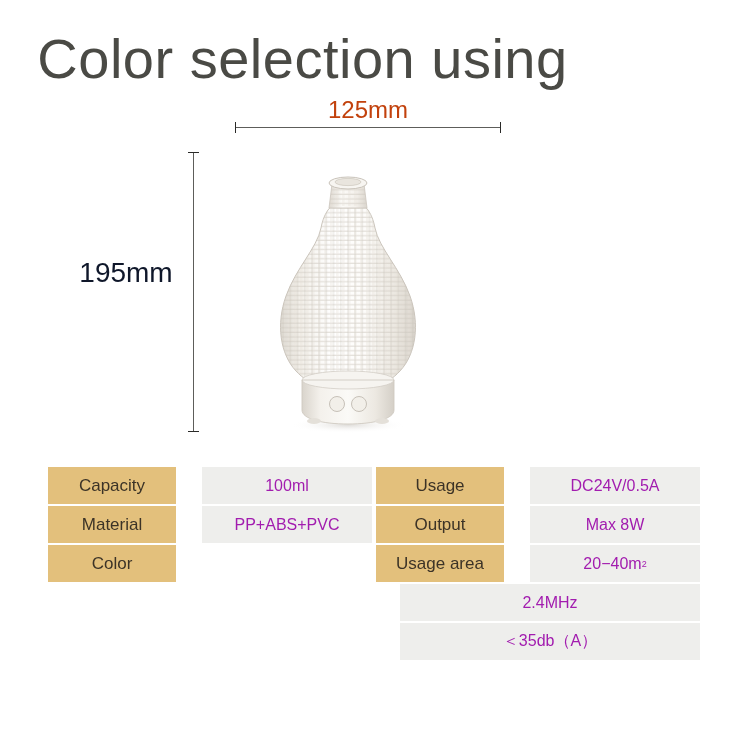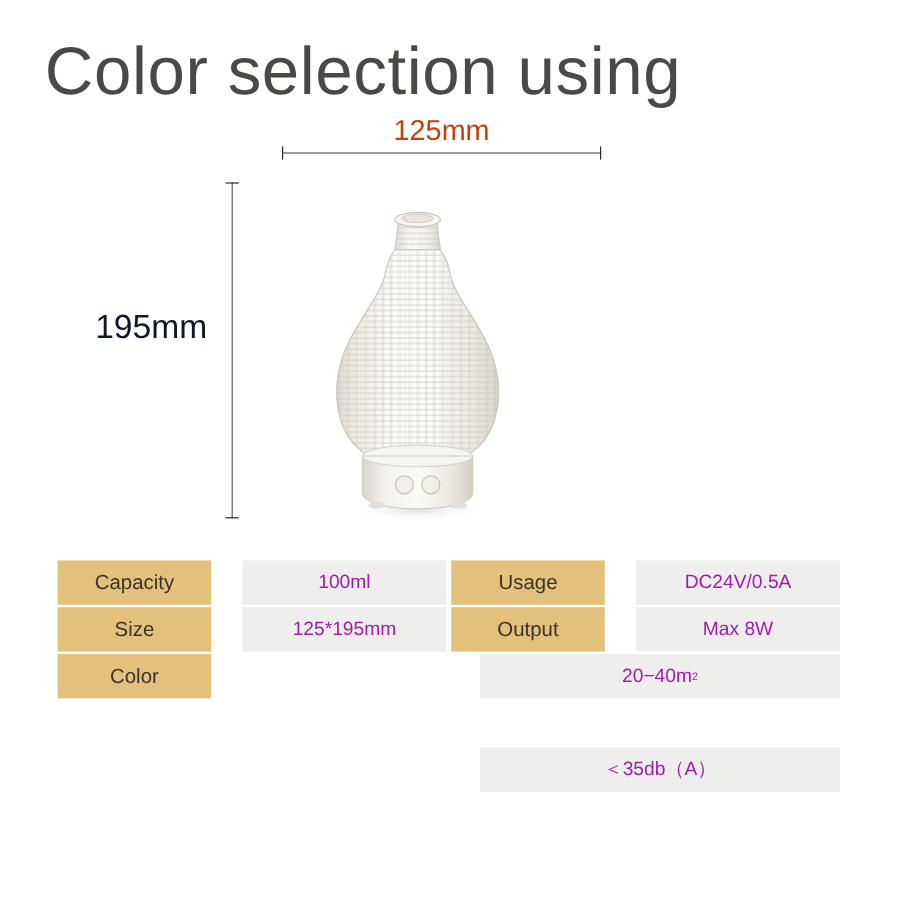--- a/index.html
+++ b/index.html
@@ -274,44 +274,46 @@
     </svg>
   </div>
 
   <div id="spec-table">
     <div class="spec-half">
       <div class="spec-row">
         <div class="spec-label">Capacity</div>
         <div class="spec-value">100ml</div>
       </div>
       <div class="spec-row">
-        <div class="spec-label">Size</div>
-        <div class="spec-value">125*195mm</div>
+        <div class="spec-label">Material</div>
+        <div class="spec-value">PP+ABS+PVC</div>
       </div>
       <div class="spec-row">
         <div class="spec-label">Color</div>
       </div>
     </div>
 
     <div class="spec-half">
       <div class="spec-row">
         <div class="spec-label">Usage</div>
         <div class="spec-value">DC24V/0.5A</div>
       </div>
       <div class="spec-row">
         <div class="spec-label">Output</div>
         <div class="spec-value">Max  8W</div>
       </div>
       <div class="spec-row">
+        <div class="spec-label">Usage area</div>
         <div class="spec-value">
             <span>20−40m</span>
             <sup>2</sup>
           </div>
       </div>
       <div class="spec-row">
+        <div class="spec-value">2.4MHz</div>
       </div>
       <div class="spec-row">
         <div class="spec-value">＜35db（A）</div>
       </div>
     </div>
   </div>
 
 </div>
 
 </body></html>

